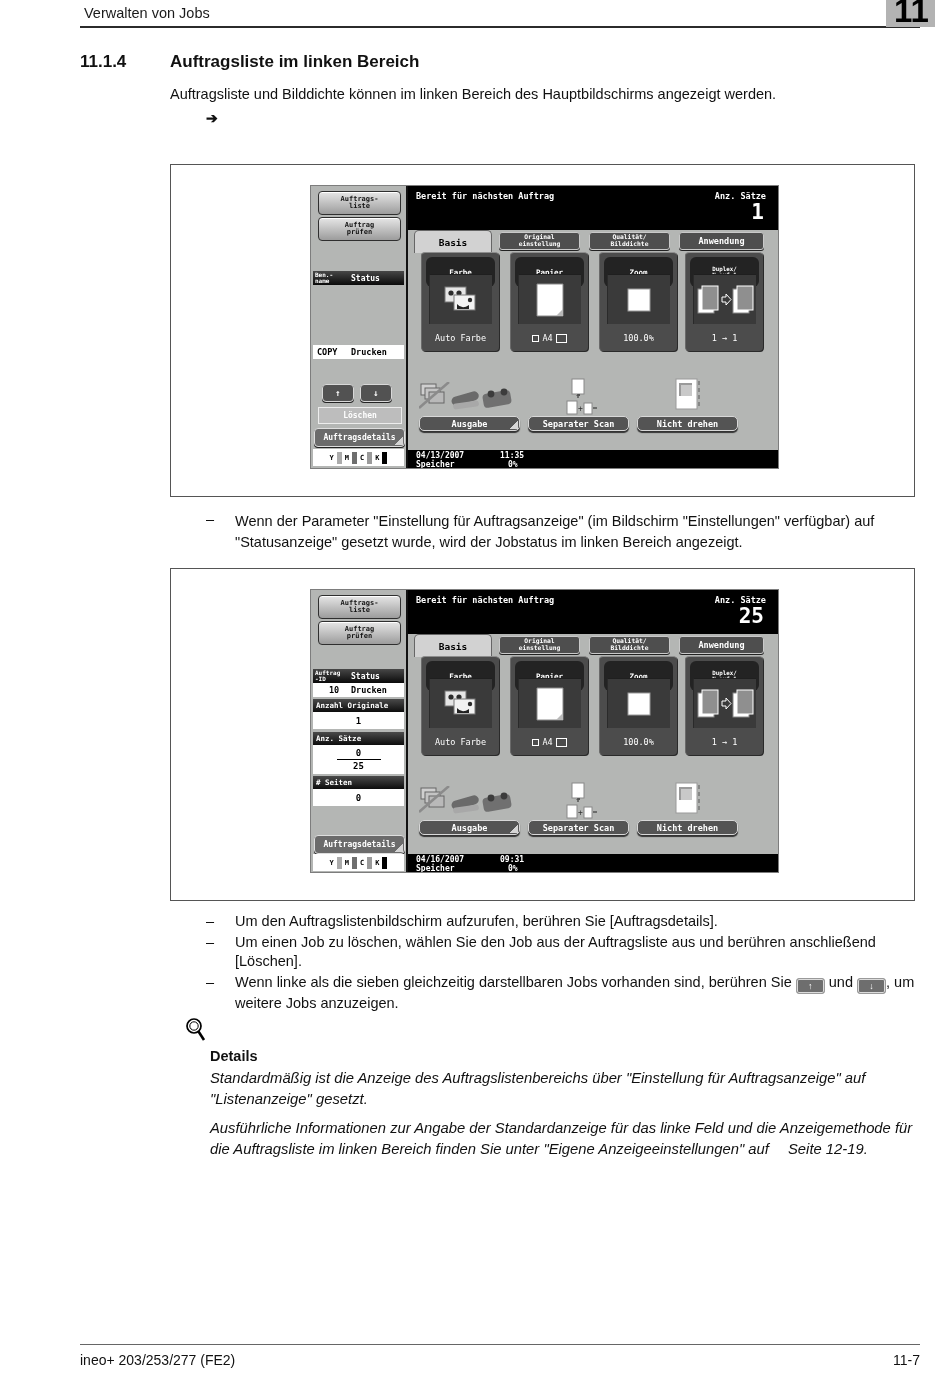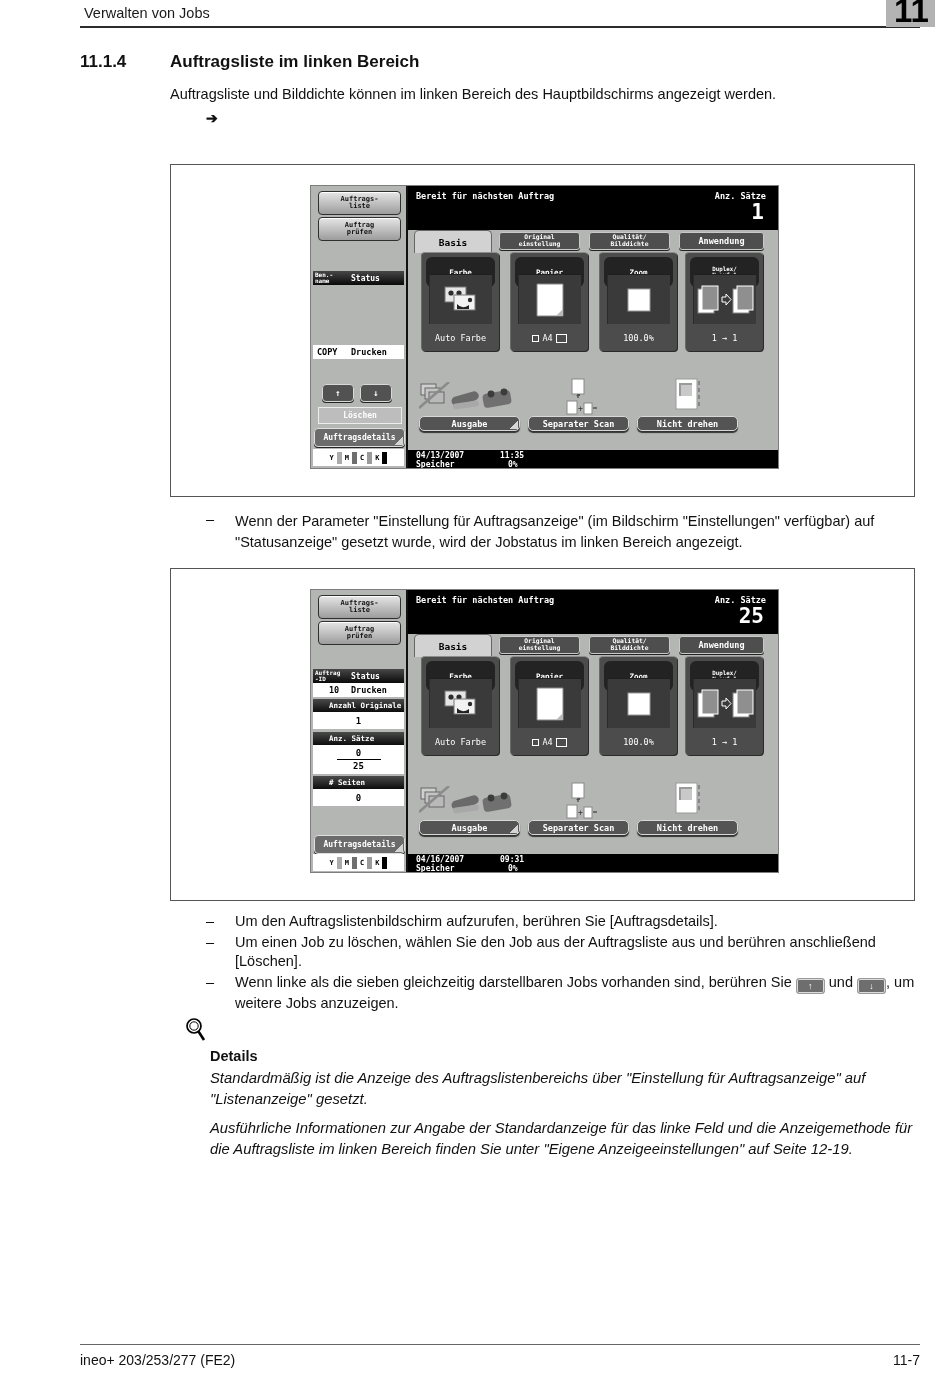--- a/index.html
+++ b/index.html
@@ -21,21 +21,21 @@
   .note1{position:absolute;left:235px;top:511px;width:690px;font-size:14.5px;line-height:20.5px;}
   .bullets{position:absolute;left:206px;top:912px;width:716px;}
   .b-item{display:flex;margin-bottom:1px;}
   .b-dash{width:29px;flex:0 0 29px;font-size:14.5px;line-height:19.5px;}
   .b-text{font-size:14.5px;line-height:19.5px;}
   .inline-btn{display:inline-flex;align-items:center;justify-content:center;width:27px;height:14px;background:#6e6e6e;border:1px solid #9a9a9a;border-radius:3px;color:#fff;font-size:9px;font-weight:bold;vertical-align:-2px;box-shadow:inset 0 0 0 1px #dcdcdc;}
   .details-icon{position:absolute;left:184px;top:1017px;}
   .details-title{position:absolute;left:210px;top:1048px;font-size:14.5px;font-weight:bold;}
   .details-p1{position:absolute;left:210px;top:1068px;width:712px;font-size:14.8px;line-height:21px;font-style:italic;}
   .details-p2{position:absolute;left:210px;top:1118px;width:716px;font-size:14.8px;line-height:21px;font-style:italic;}
-  .ref-link{font-style:italic;color:#111;}
+  .ref-link{font-style:italic;color:#111;margin-left:15px;}
   .ftr-rule{position:absolute;left:80px;top:1344px;width:840px;height:1px;background:#666;}
   .ftr-model{position:absolute;left:80px;top:1352px;font-size:14px;}
   .ftr-page{position:absolute;right:30px;top:1352px;font-size:14px;}
 
   
   .screen{position:absolute;left:139px;top:20px;width:467px;height:282px;background:#b4b6b4;border:1px solid #7d7d7d;font-family:"DejaVu Sans Mono",monospace;overflow:hidden;}
   .vline{position:absolute;left:95px;top:0;width:2px;height:282px;background:#111;}
   .sb-btn{position:absolute;left:7px;width:81px;height:22px;background:linear-gradient(#e6e6e6,#9c9c9c);border:1px solid #2f2f2f;border-radius:4px;box-shadow:inset 0 1px 0 #fff;display:flex;flex-direction:column;align-items:center;justify-content:center;font-size:7px;line-height:7.5px;font-weight:bold;color:#141414;}
   .sb-btn1{top:5px;} .sb-btn2{top:31px;}
   .list-hdr{position:absolute;left:2px;width:91px;height:14px;background:linear-gradient(#474747,#0a0a0a);color:#fff;display:flex;align-items:center;}
@@ -43,21 +43,21 @@
   .lh-c2{font-size:8px;font-weight:bold;}
   .list-row{position:absolute;left:2px;width:91px;height:14px;background:#fff;color:#000;display:flex;align-items:center;font-size:8.5px;font-weight:bold;}
   .lr-c1{width:34px;padding-left:4px;}
   .arrow-btn{position:absolute;width:30px;height:16px;background:#525252;border:1px solid #d8d8d8;border-radius:4px;color:#fff;font-size:9px;font-weight:bold;display:flex;align-items:center;justify-content:center;box-shadow:0 1px 0 #222;}
   .btn-loeschen{position:absolute;left:7px;top:221px;width:82px;height:15px;background:#bdbdbd;border:1px solid #ededed;color:#fff;font-size:8px;font-weight:bold;display:flex;align-items:center;justify-content:center;}
   .btn-details{position:absolute;left:3px;width:89px;height:17px;background:#6b6b6b;border:1px solid #dedede;border-radius:4px;color:#fff;font-size:8px;font-weight:bold;display:flex;align-items:center;justify-content:center;box-shadow:0 1px 0 #222;}
   .fold::after{content:"";position:absolute;right:1px;bottom:1px;width:8px;height:8px;background:linear-gradient(135deg,transparent 50%,#d5d5d5 50%);}
   .toner{position:absolute;left:2px;width:91px;height:17px;background:#fff;display:flex;align-items:center;justify-content:center;gap:3px;}
   .toner b{font-size:7px;font-weight:bold;color:#000;}
   .toner i{display:block;width:5px;height:12px;}
-  .fld-hdr{position:absolute;left:2px;width:91px;height:13px;background:linear-gradient(#4a4a4a,#0d0d0d);color:#fff;font-size:7.5px;font-weight:bold;display:flex;align-items:center;padding-left:16px;box-sizing:border-box;}
+  .fld-hdr{position:absolute;left:2px;width:91px;height:13px;background:linear-gradient(#4a4a4a,#0d0d0d);color:#fff;font-size:7.5px;font-weight:bold;display:flex;align-items:center;padding-left:3px;box-sizing:border-box;}
   .fld-val{position:absolute;left:2px;width:91px;background:#fff;color:#000;font-size:9px;font-weight:bold;display:flex;flex-direction:column;align-items:center;justify-content:center;}
   .frac-line{width:44px;height:1px;background:#000;margin:1px 0;}
   .topbar{position:absolute;left:97px;top:0;width:370px;height:44px;background:#000;color:#fff;}
   .tb-ready{position:absolute;left:8px;top:5px;font-size:8.5px;font-weight:bold;}
   .tb-sets{position:absolute;right:12px;top:5px;font-size:8.5px;font-weight:bold;}
   .tb-num{position:absolute;right:14px;top:14px;font-size:21px;font-weight:bold;}
   .tab-active{position:absolute;top:44px;left:103px;width:76px;height:22px;background:#d2d2d2;color:#000;border:1px solid #666;border-bottom:none;border-radius:5px 5px 0 0;display:flex;align-items:center;justify-content:center;font-size:9.5px;font-weight:bold;}
   .tab{position:absolute;top:46px;height:18px;background:#4e4e4e;border:1px solid #c9c9c9;border-radius:3px;color:#fff;display:flex;flex-direction:column;align-items:center;justify-content:center;font-weight:bold;box-shadow:0 1px 0 #222;box-sizing:border-box;}
   .tab.two{font-size:6.3px;line-height:6.6px;}
   .tab.one{font-size:8.5px;}

